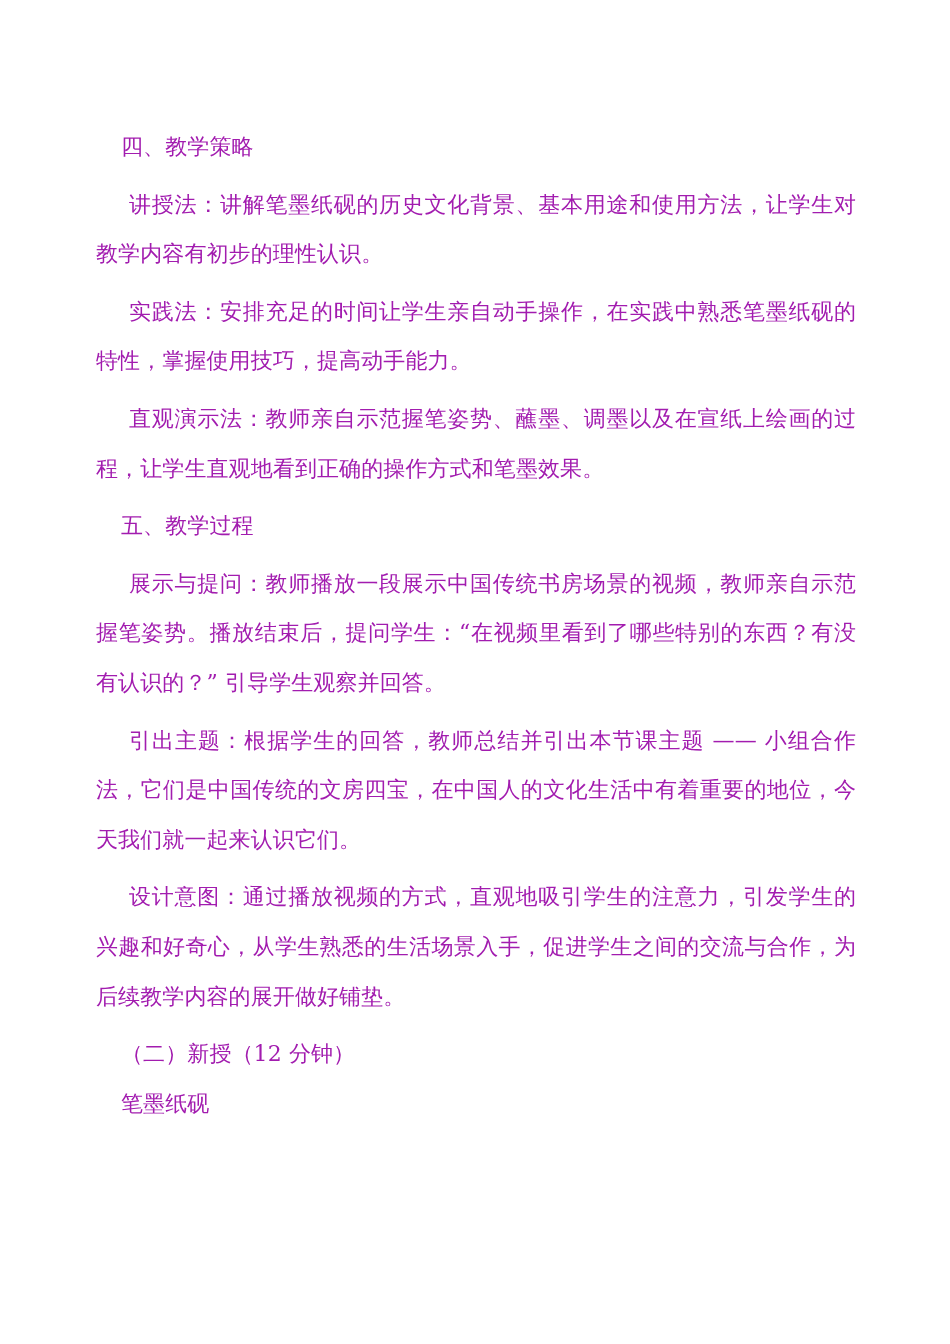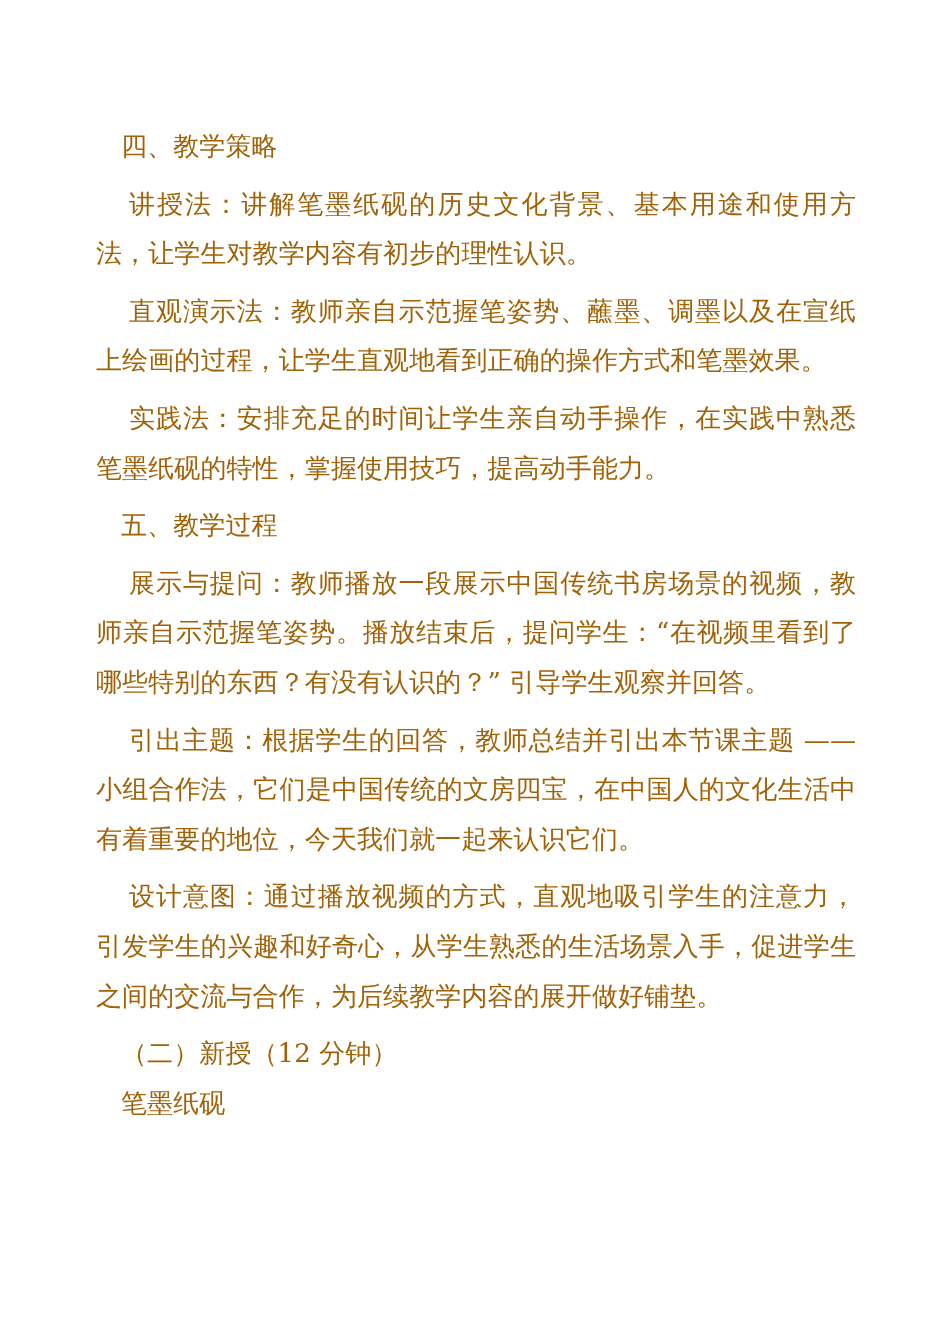--- a/index.html
+++ b/index.html
@@ -12,22 +12,22 @@
       height: 1344px;
       position: relative;
       overflow: hidden;
     }
     .page {
       position: absolute;
       left: 88px;
       top: 122px;
       width: 776px;
       font-family: "DejaVu Serif", "Liberation Serif", serif;
-      font-size: 26px;
-      color: #a16207;
+      font-size: 22px;
+      color: #a21caf;
       line-height: 49.6px;
       letter-spacing: 0.1px;
     }
     .para {
       margin: 8px;
       padding: 0;
       text-indent: 33px;
       text-align: justify;
       text-justify: inter-ideograph;
       word-break: break-all;
@@ -42,21 +42,21 @@
       padding: 0;
       text-indent: 33px;
     }
   </style>
 </head>
 <body>
 
 <div class="page">
   <p class="heading">四、教学策略</p>
   <p class="para">讲授法：讲解笔墨纸砚的历史文化背景、基本用途和使用方法，让学生对教学内容有初步的理性认识。</p>
+  <p class="para">实践法：安排充足的时间让学生亲自动手操作，在实践中熟悉笔墨纸砚的特性，掌握使用技巧，提高动手能力。</p>
   <p class="para">直观演示法：教师亲自示范握笔姿势、蘸墨、调墨以及在宣纸上绘画的过程，让学生直观地看到正确的操作方式和笔墨效果。</p>
-  <p class="para">实践法：安排充足的时间让学生亲自动手操作，在实践中熟悉笔墨纸砚的特性，掌握使用技巧，提高动手能力。</p>
   <p class="heading">五、教学过程</p>
   <p class="para">展示与提问：教师播放一段展示中国传统书房场景的视频，教师亲自示范握笔姿势。播放结束后，提问学生：“在视频里看到了哪些特别的东西？有没有认识的？”  引导学生观察并回答。</p>
   <p class="para">引出主题：根据学生的回答，教师总结并引出本节课主题 —— 小组合作法，它们是中国传统的文房四宝，在中国人的文化生活中有着重要的地位，今天我们就一起来认识它们。</p>
   <p class="para">设计意图：通过播放视频的方式，直观地吸引学生的注意力，引发学生的兴趣和好奇心，从学生熟悉的生活场景入手，促进学生之间的交流与合作，为后续教学内容的展开做好铺垫。</p>
   <p class="subheading">（二）新授（12  分钟）</p>
   <p class="heading">笔墨纸砚</p>
 </div>
 
 </body></html>

